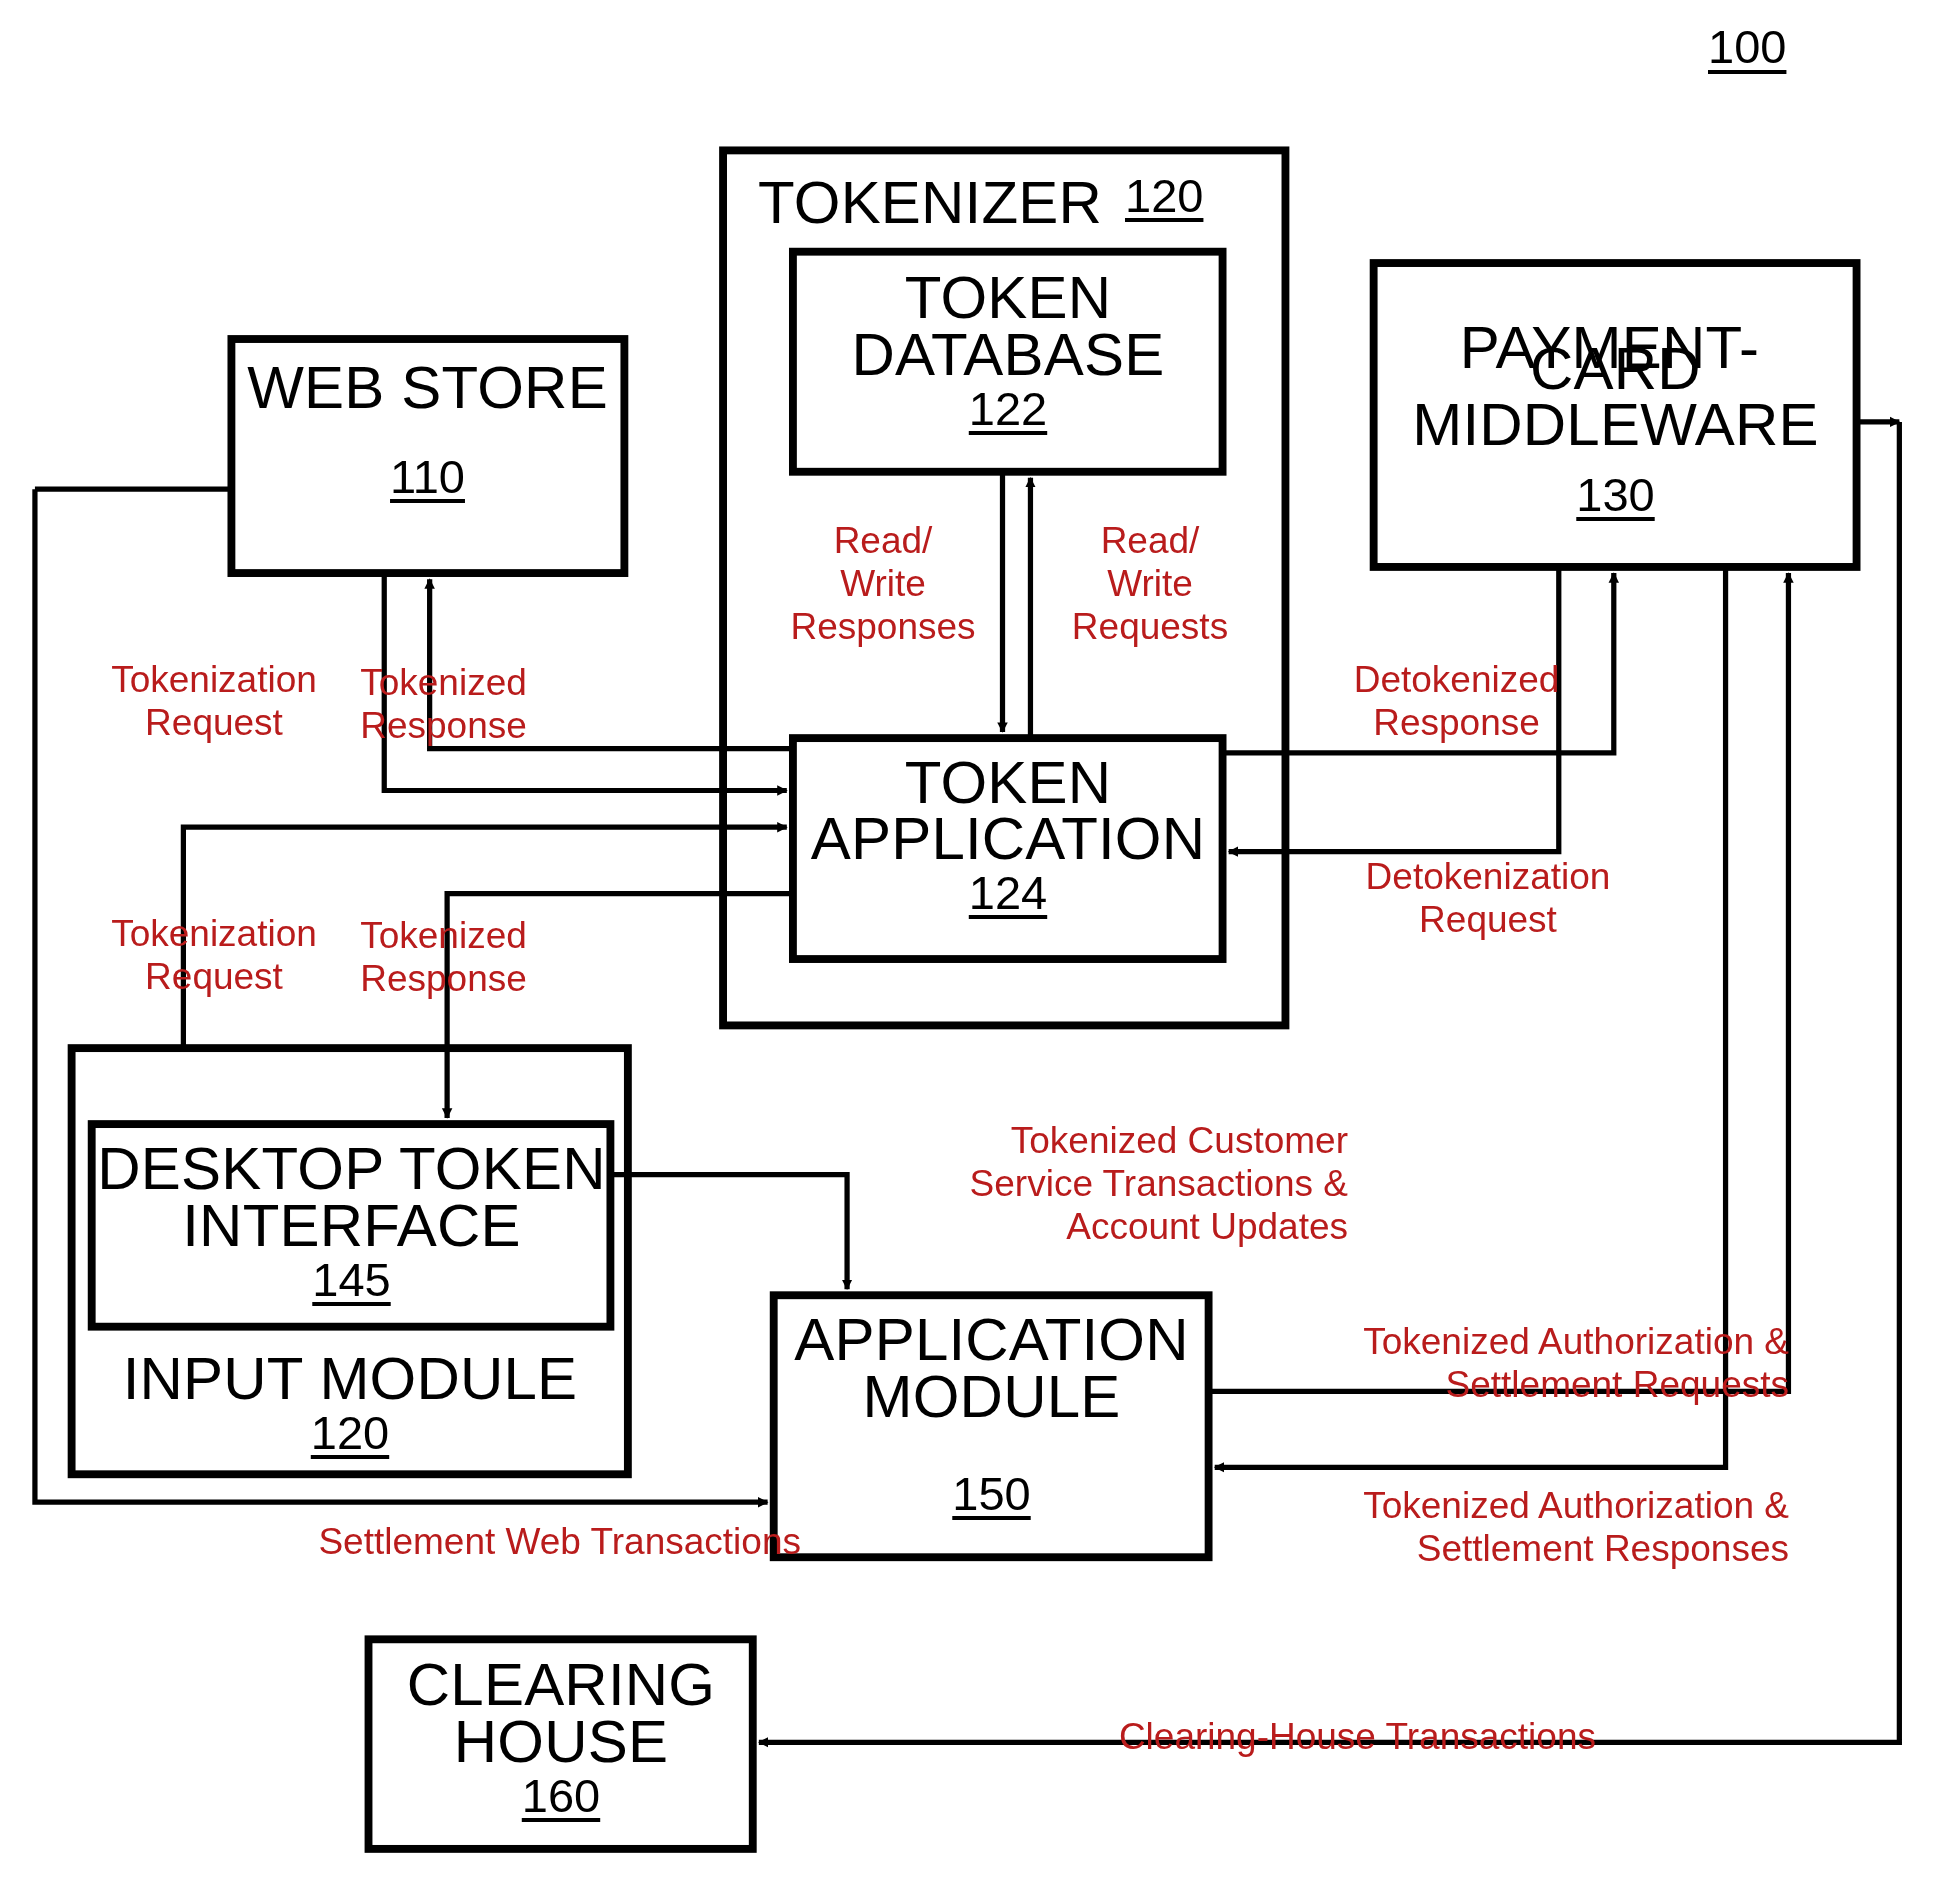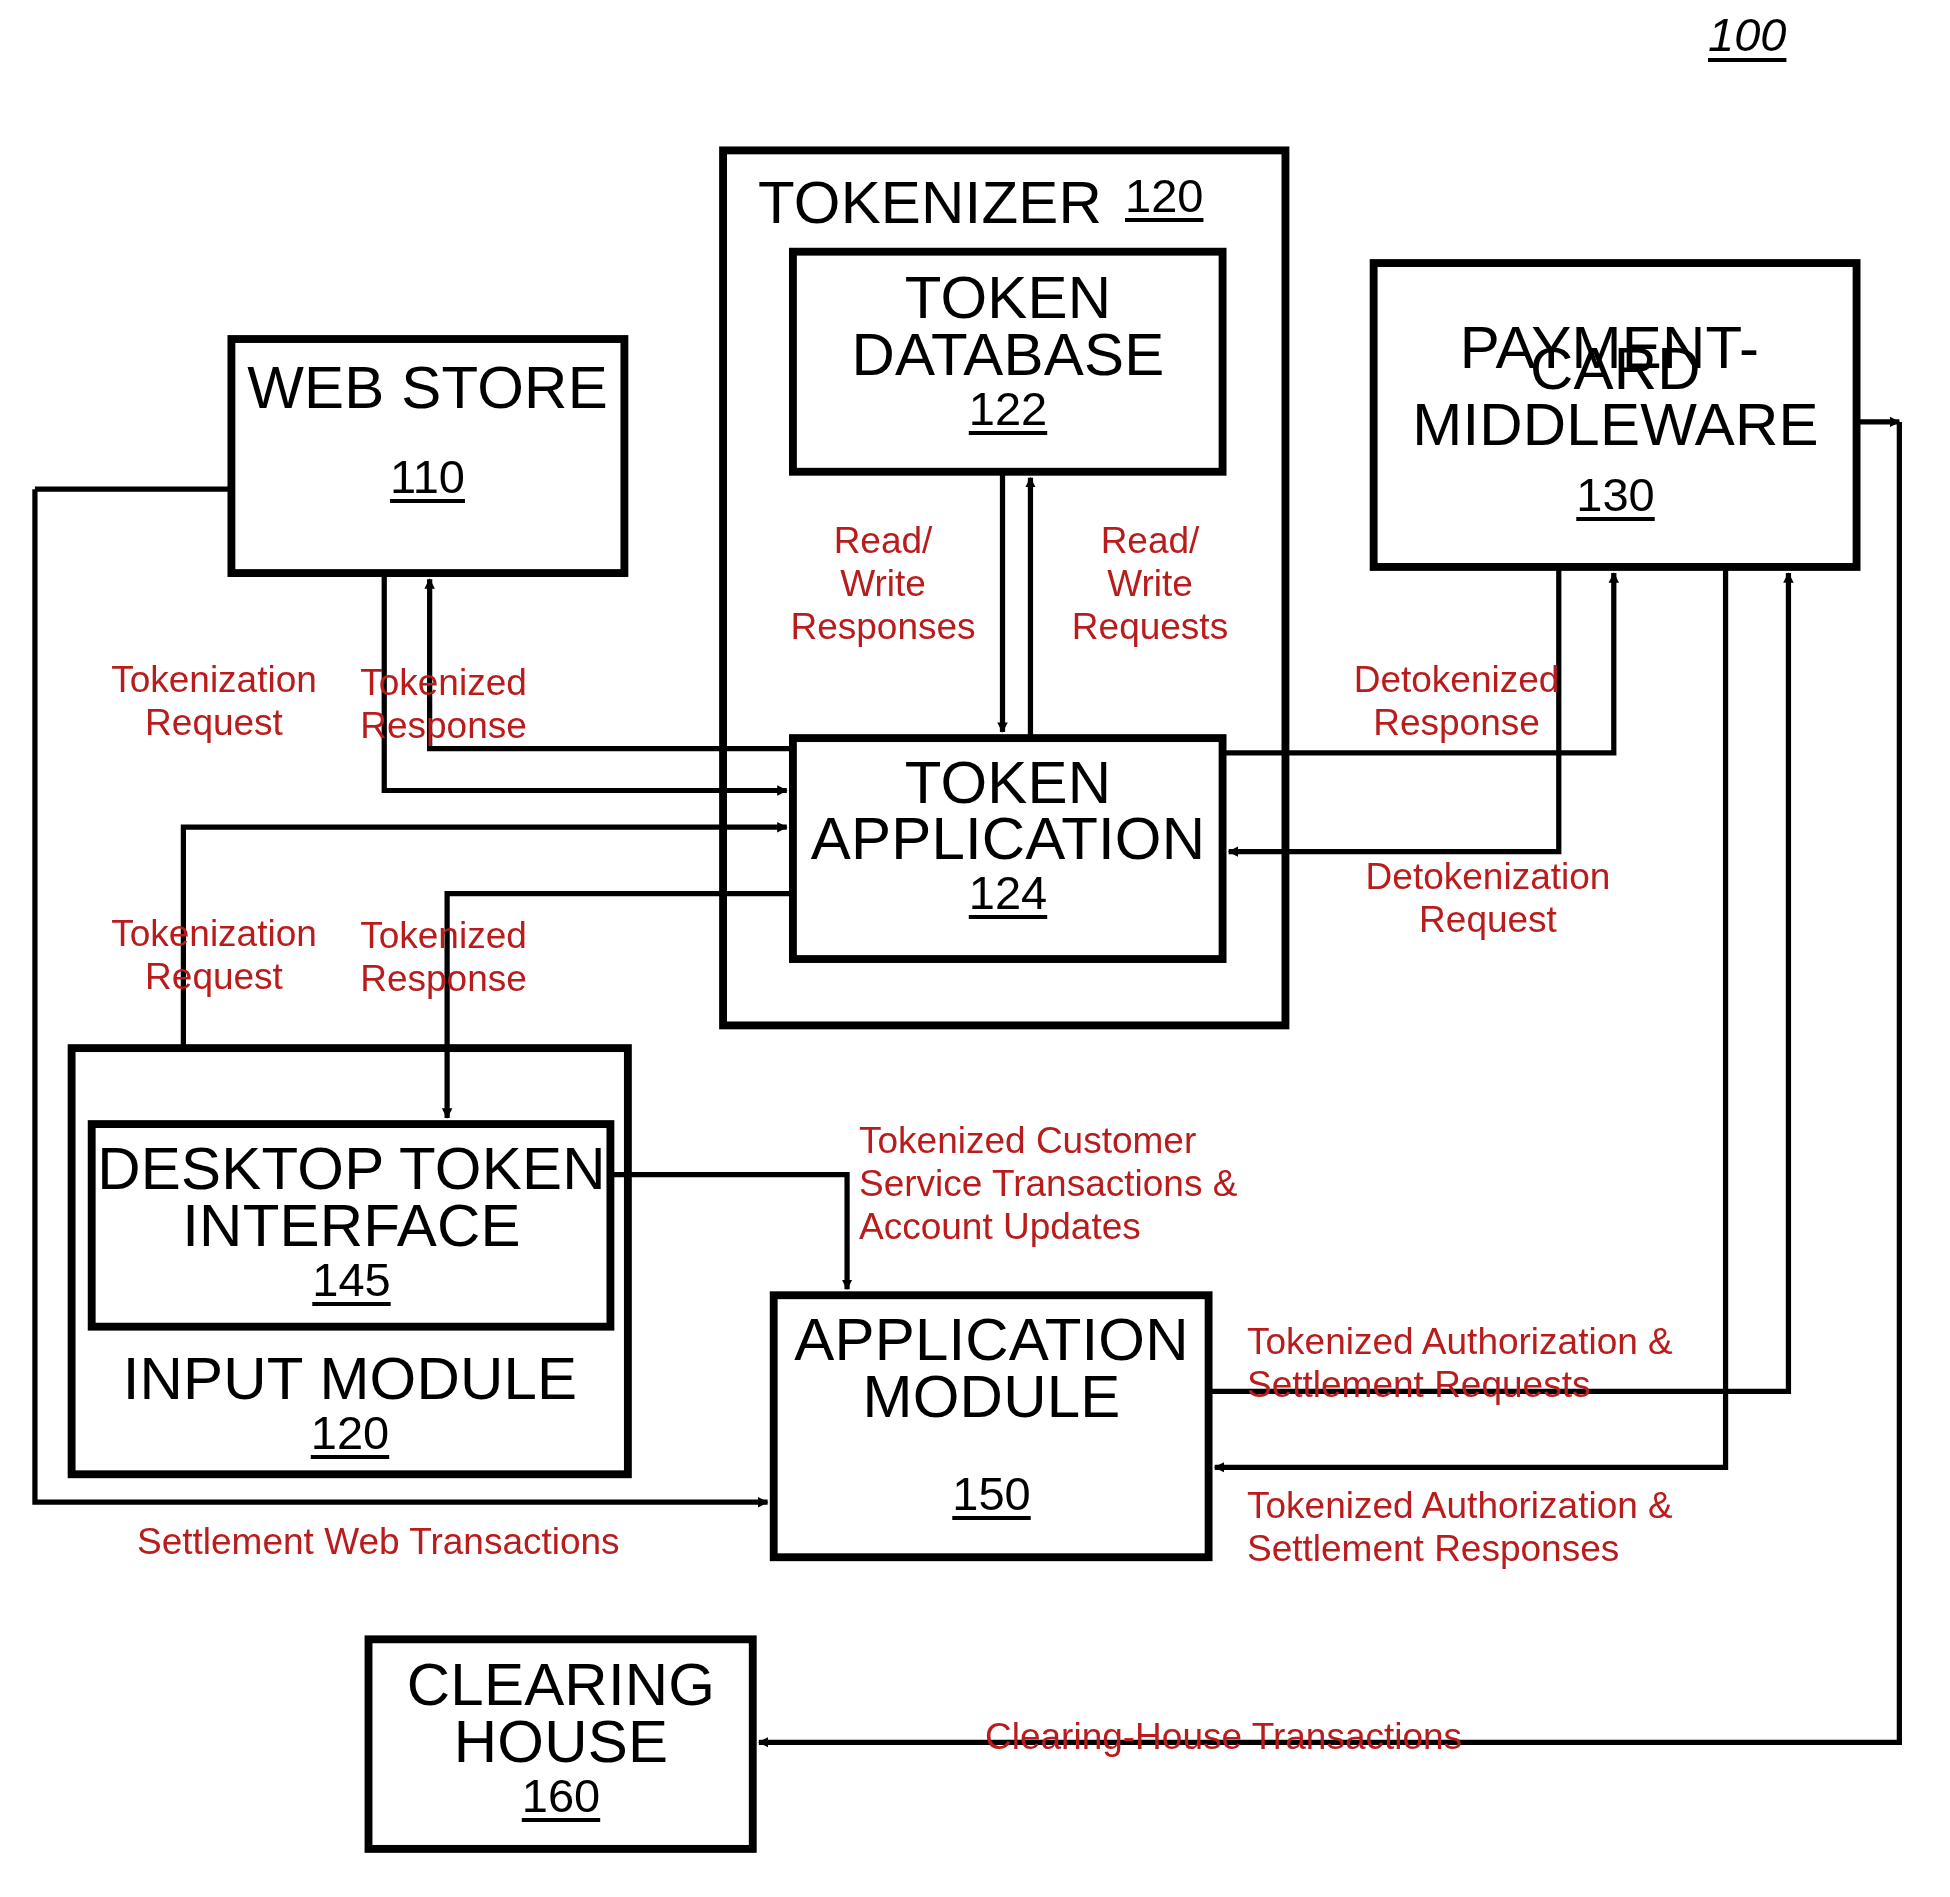--- a/index.html
+++ b/index.html
@@ -5,21 +5,21 @@
 <style>
   html,body{margin:0;padding:0;background:#ffffff;}
   body{font-family:"Liberation Sans", sans-serif;color:#000;}
   #stage{position:relative;width:1950px;height:1898px;background:#fff;overflow:hidden;}
   #svgroot{position:absolute;left:0;top:0;width:1950px;height:1898px;}
   .boxlabel{position:absolute;text-align:center;line-height:1.14;color:#000;}
   .bigcaps{font-size:60px;letter-spacing:0.2px;}
   .fignum{font-size:47px;text-decoration:underline;text-underline-offset:6.1px;text-decoration-thickness:4.4px;}
   .flow{position:absolute;font-size:37px;line-height:1.16;color:#b91c1c;}
   .flow.center{text-align:center;}
-  .flow.left{text-align:left;}
+  .flow.left{text-align:right;}
   .figtop{position:absolute;font-size:47px;text-decoration:underline;text-underline-offset:7px;text-decoration-thickness:4.4px;}
 </style>
 </head>
 <body>
 
 <div id="stage">
 
   <svg id="svgroot" viewBox="0 0 2233 2173">
     <defs>
       <marker id="arrow" markerWidth="14" markerHeight="14" refX="11" refY="7" orient="auto" markerUnits="userSpaceOnUse">
@@ -64,21 +64,21 @@
       <path d="M1384,1593 L2048,1593 L2048,656" marker-end="url(#arrow)"></path>
 
       <path d="M1976,649 L1976,1680 L1391,1680" marker-end="url(#arrow)"></path>
 
       <path d="M2175,483 L2175,1995 L869,1995" marker-end="url(#arrow)"></path>
       <path d="M2126,483 L2175,483" marker-end="url(#arrow)"></path>
 
     </g>
   </svg>
 
-  <div class="figtop" style="left:1708px; top:7px;font-style:italic;">100</div>
+  <div class="figtop" style="left:1708px; top:19px;">100</div>
 
   <div class="boxlabel bigcaps" style="left:231px; top:354px; width:393px;">WEB STORE</div>
   <div class="boxlabel fignum" style="left:231px; top:450px; width:393px;">110</div>
 
   <div class="boxlabel bigcaps" style="left:758px; top:169px; width:367px; text-align:left;">TOKENIZER</div>
   <div class="boxlabel fignum" style="left:1125px; top:169px; width:131px; text-align:left;">120</div>
 
   <div class="boxlabel bigcaps" style="left:793px; top:264px; width:430px;">TOKEN</div>
   <div class="boxlabel bigcaps" style="left:793px; top:321px; width:430px;">DATABASE</div>
   <div class="boxlabel fignum" style="left:793px; top:382px; width:430px;">122</div>

